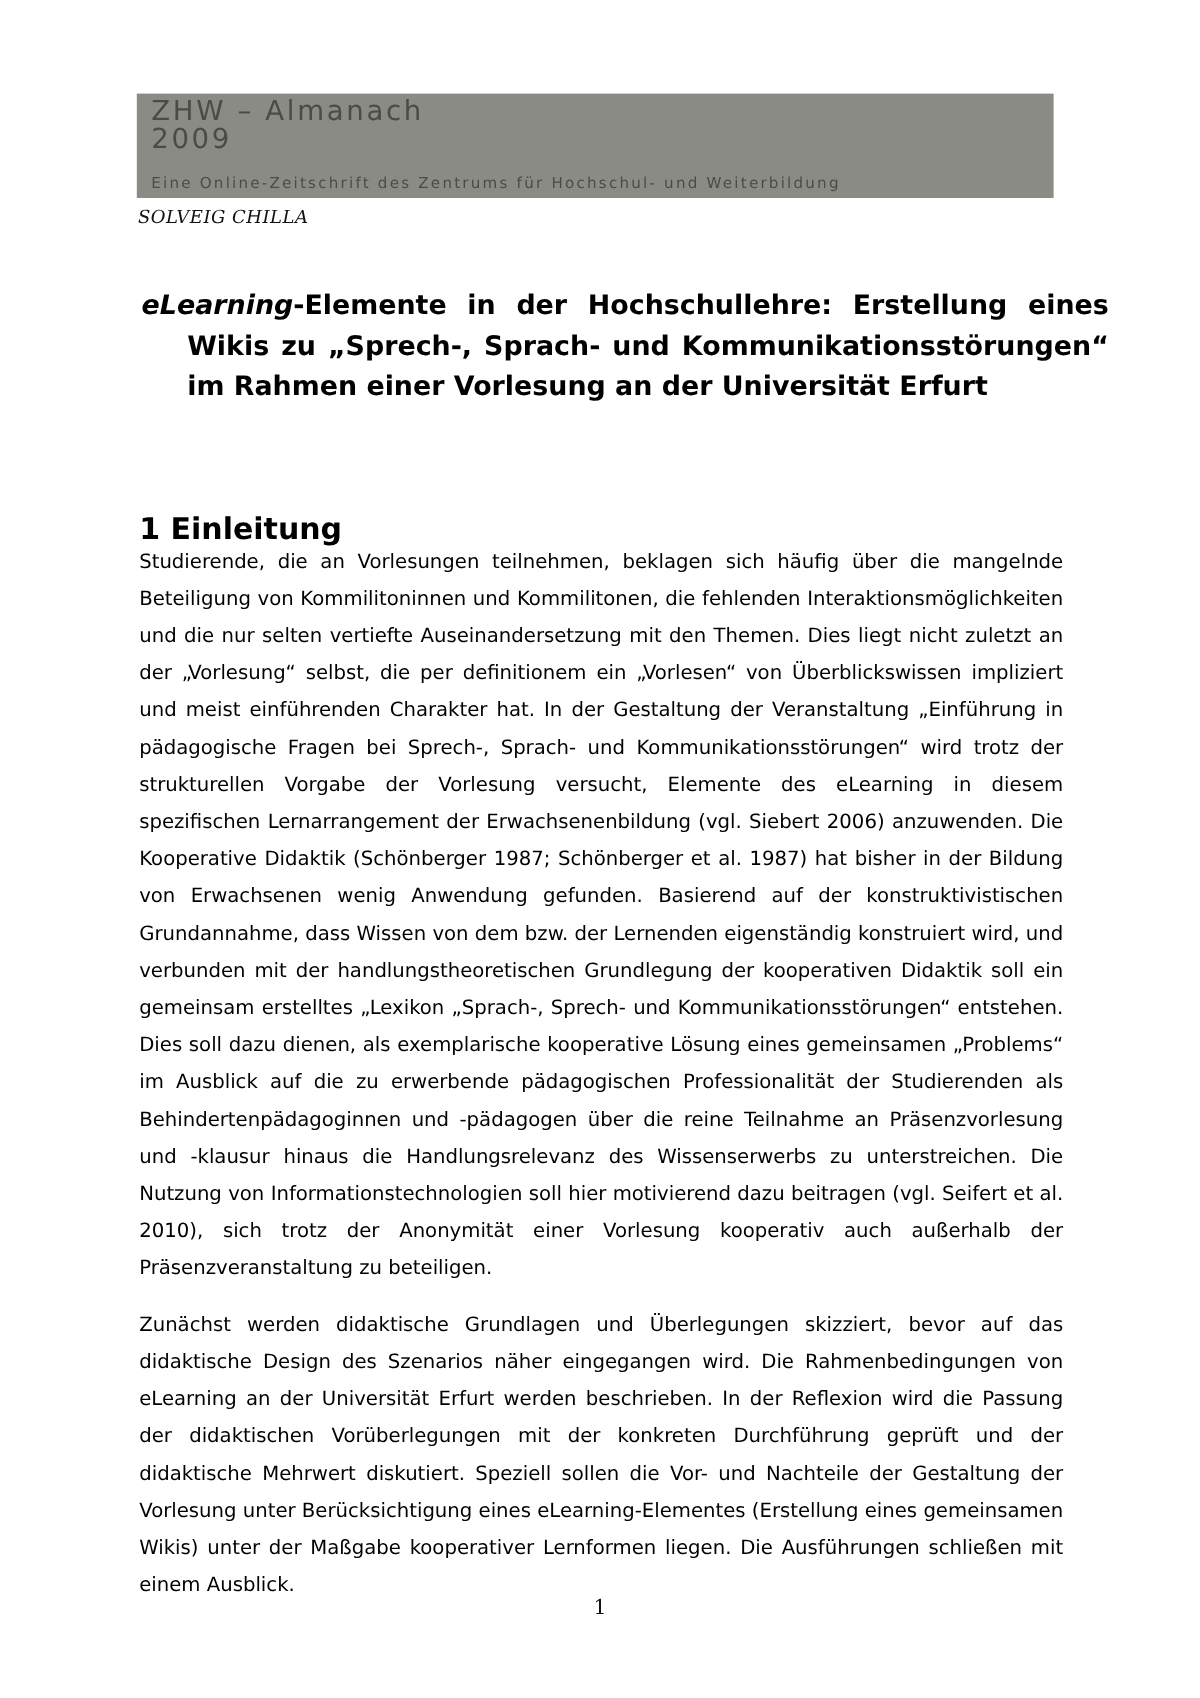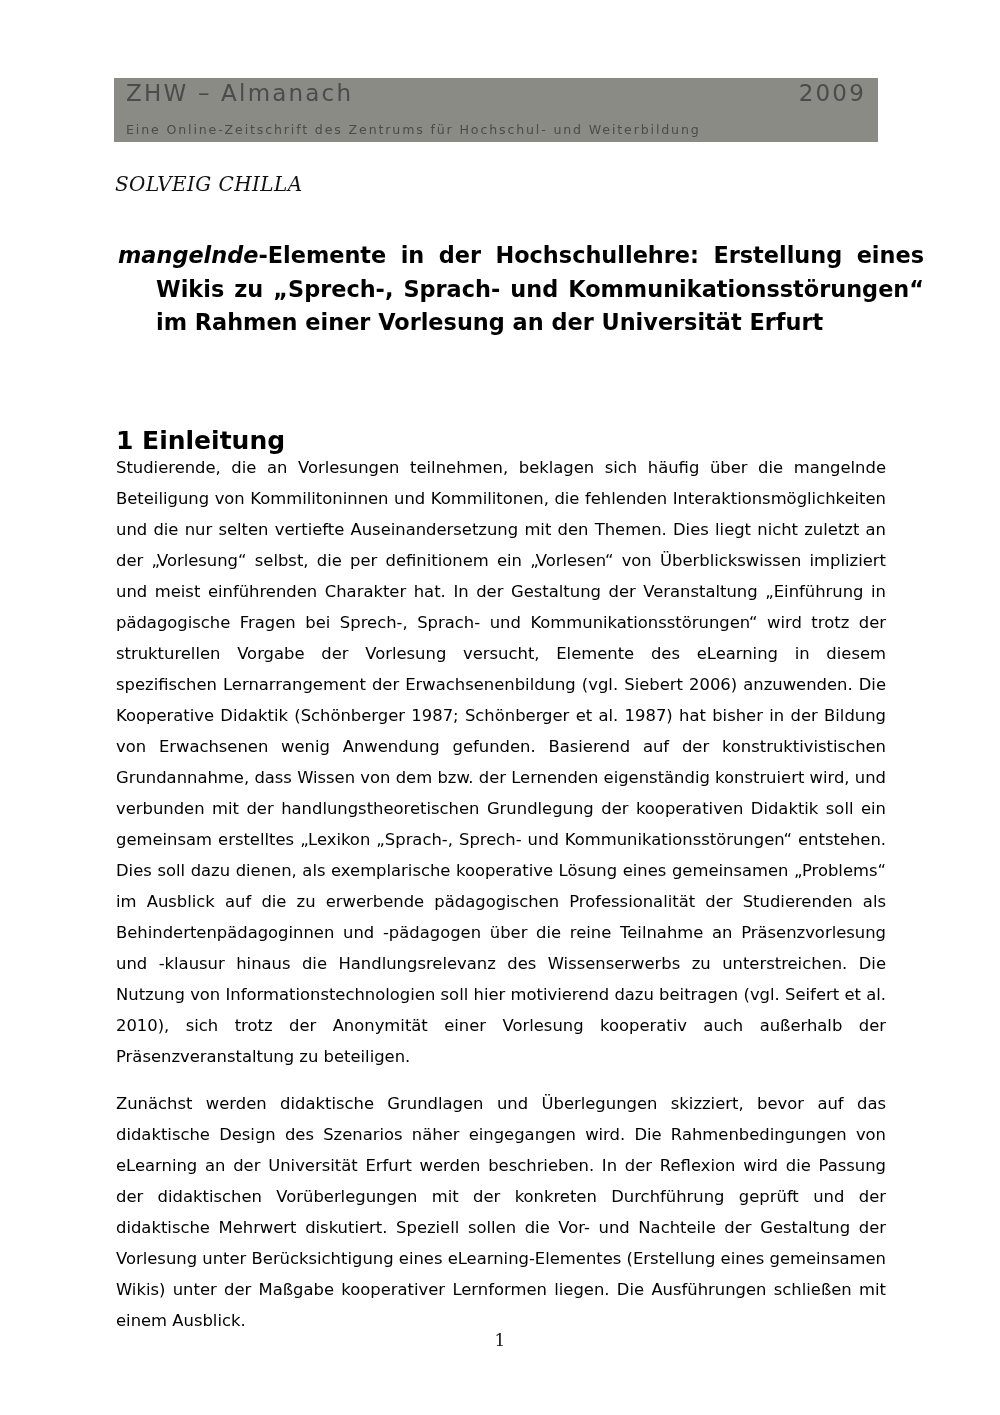--- a/index.html
+++ b/index.html
@@ -31,20 +31,21 @@
     width: 764px;
     background: #8b8b86;
     padding: 4px 12px 5px 12px;
     box-sizing: border-box;
   }
   .header-top {
     display: flex;
     align-items: baseline;
     justify-content: space-between;
     line-height: 1.0;
+    flex-direction: column;
   }
   .header-journal {
     font-family: "DejaVu Sans", sans-serif;
     font-size: 23px;
     letter-spacing: 2.2px;
     color: #4b4b48;
     white-space: nowrap;
   }
   .header-year {
     font-family: "DejaVu Sans", sans-serif;
@@ -63,21 +64,21 @@
     line-height: 1.15;
   }
 
   
   .author {
     position: absolute;
     left: 115px;
     top: 172px;
     font-family: "DejaVu Serif", serif;
     font-style: italic;
-    font-size: 20px;
+    font-size: 15px;
     letter-spacing: 0.4px;
     color: #111111;
     white-space: nowrap;
   }
 
   
   .title {
     position: absolute;
     left: 118px;
     top: 224px;
@@ -155,21 +156,21 @@
   <div class="header-banner">
     <div class="header-top">
       <span class="header-journal">ZHW – Almanach</span>
       <span class="header-year">2009</span>
     </div>
     <div class="header-sub">Eine Online-Zeitschrift des Zentrums für Hochschul- und Weiterbildung</div>
   </div>
 
   <div class="author">SOLVEIG CHILLA</div>
 
-  <h1 class="title"><span class="it">mangelnde</span><span>-Elemente in der Hochschullehre: Erstellung eines Wikis zu „Sprech-, Sprach- und Kommunikationsstörungen“ im Rahmen einer Vorlesung an der Universität Erfurt</span></h1>
+  <h1 class="title"><span class="it">eLearning</span><span>-Elemente in der Hochschullehre: Erstellung eines Wikis zu „Sprech-, Sprach- und Kommunikationsstörungen“ im Rahmen einer Vorlesung an der Universität Erfurt</span></h1>
 
   <h2 class="section-heading">1 Einleitung</h2>
 
   <div class="body-text">
     <p>Studierende, die an Vorlesungen teilnehmen, beklagen sich häufig über die mangelnde Beteiligung von Kommilitoninnen und Kommilitonen, die fehlenden Interaktionsmöglichkeiten und die nur selten vertiefte Auseinandersetzung mit den Themen. Dies liegt nicht zuletzt an der „Vorlesung“ selbst, die per definitionem ein „Vorlesen“ von Überblickswissen impliziert und meist einführenden Charakter hat. In der Gestaltung der Veranstaltung „Einführung in pädagogische Fragen bei Sprech-, Sprach- und Kommunikationsstörungen“ wird trotz der strukturellen Vorgabe der Vorlesung versucht, Elemente des eLearning in diesem spezifischen Lernarrangement der Erwachsenenbildung (vgl. Siebert 2006) anzuwenden. Die Kooperative Didaktik (Schönberger 1987; Schönberger et al. 1987) hat bisher in der Bildung von Erwachsenen wenig Anwendung gefunden. Basierend auf der konstruktivistischen Grundannahme, dass Wissen von dem bzw. der Lernenden eigenständig konstruiert wird, und verbunden mit der handlungstheoretischen Grundlegung der kooperativen Didaktik soll ein gemeinsam erstelltes „Lexikon „Sprach-, Sprech- und Kommunikationsstörungen“ entstehen. Dies soll dazu dienen, als exemplarische kooperative Lösung eines gemeinsamen „Problems“ im Ausblick auf die zu erwerbende pädagogischen Professionalität der Studierenden als Behindertenpädagoginnen und -pädagogen über die reine Teilnahme an Präsenzvorlesung und -klausur hinaus die Handlungsrelevanz des Wissenserwerbs zu unterstreichen. Die Nutzung von Informationstechnologien soll hier motivierend dazu beitragen (vgl. Seifert et al. 2010), sich trotz der Anonymität einer Vorlesung kooperativ auch außerhalb der Präsenzveranstaltung zu beteiligen.</p>
     <p>Zunächst werden didaktische Grundlagen und Überlegungen skizziert, bevor auf das didaktische Design des Szenarios näher eingegangen wird. Die Rahmenbedingungen von eLearning an der Universität Erfurt werden beschrieben. In der Reflexion wird die Passung der didaktischen Vorüberlegungen mit der konkreten Durchführung geprüft und der didaktische Mehrwert diskutiert. Speziell sollen die Vor- und Nachteile der Gestaltung der Vorlesung unter Berücksichtigung eines eLearning-Elementes (Erstellung eines gemeinsamen Wikis) unter der Maßgabe kooperativer Lernformen liegen. Die Ausführungen schließen mit einem Ausblick.</p>
   </div>
 
   <div class="page-number">1</div>
 

